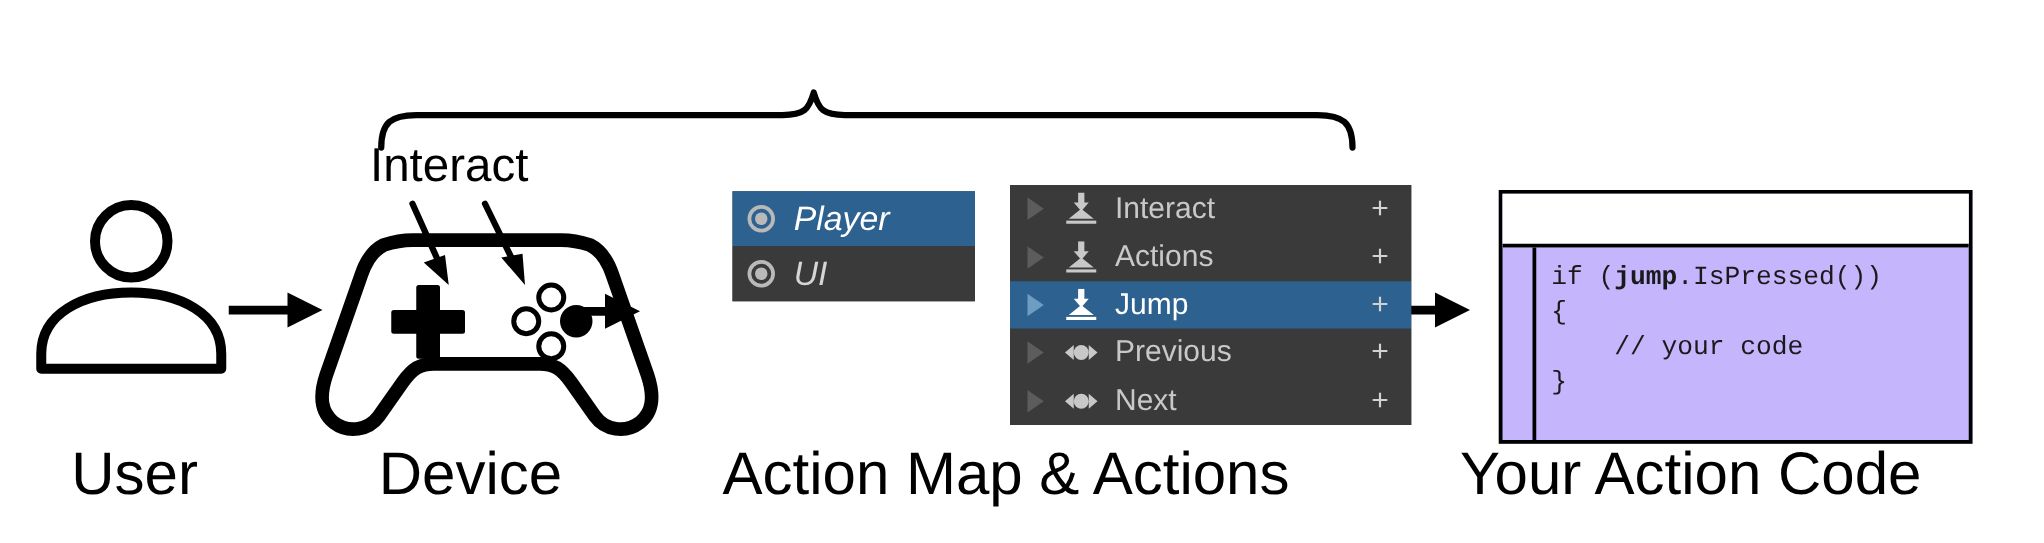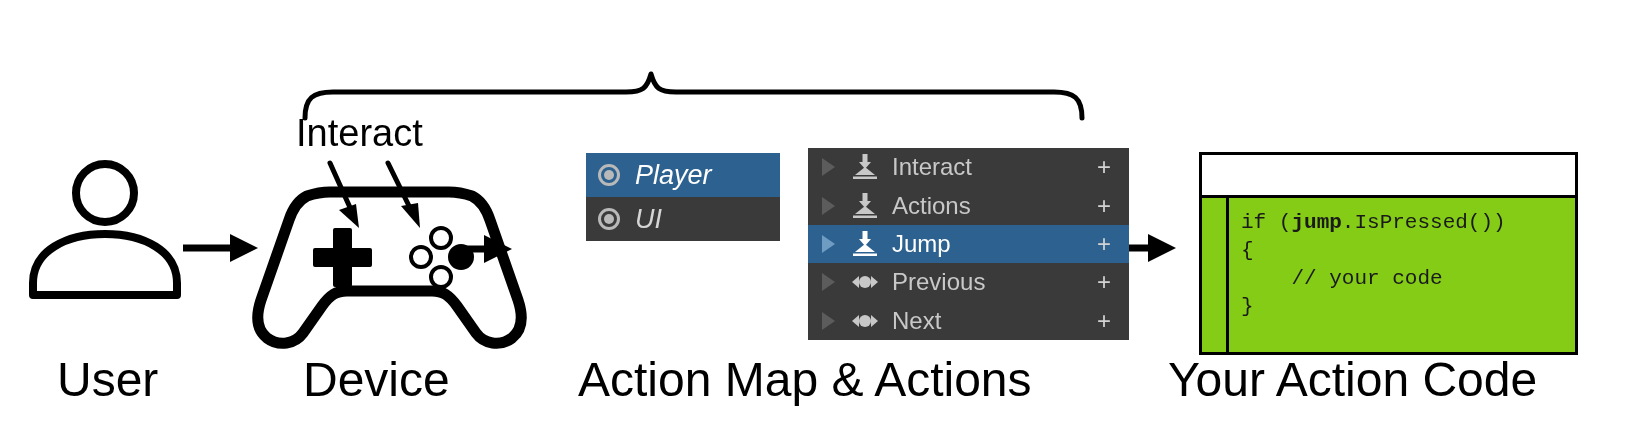--- a/index.html
+++ b/index.html
@@ -176,21 +176,21 @@
     line-height: 1;
   }
 
   
   #code-window {
     position: absolute;
     left: 1199px;
     top: 152px;
     width: 379px;
     height: 203px;
-    background: #84cc16;
+    background: #c4b5fd;
     border: 3px solid #000000;
     box-sizing: border-box;
   }
   #code-titlebar {
     height: 43px;
     border-bottom: 3px solid #000000;
     box-sizing: border-box;
     background: #ffffff;
   }
   #code-body {

